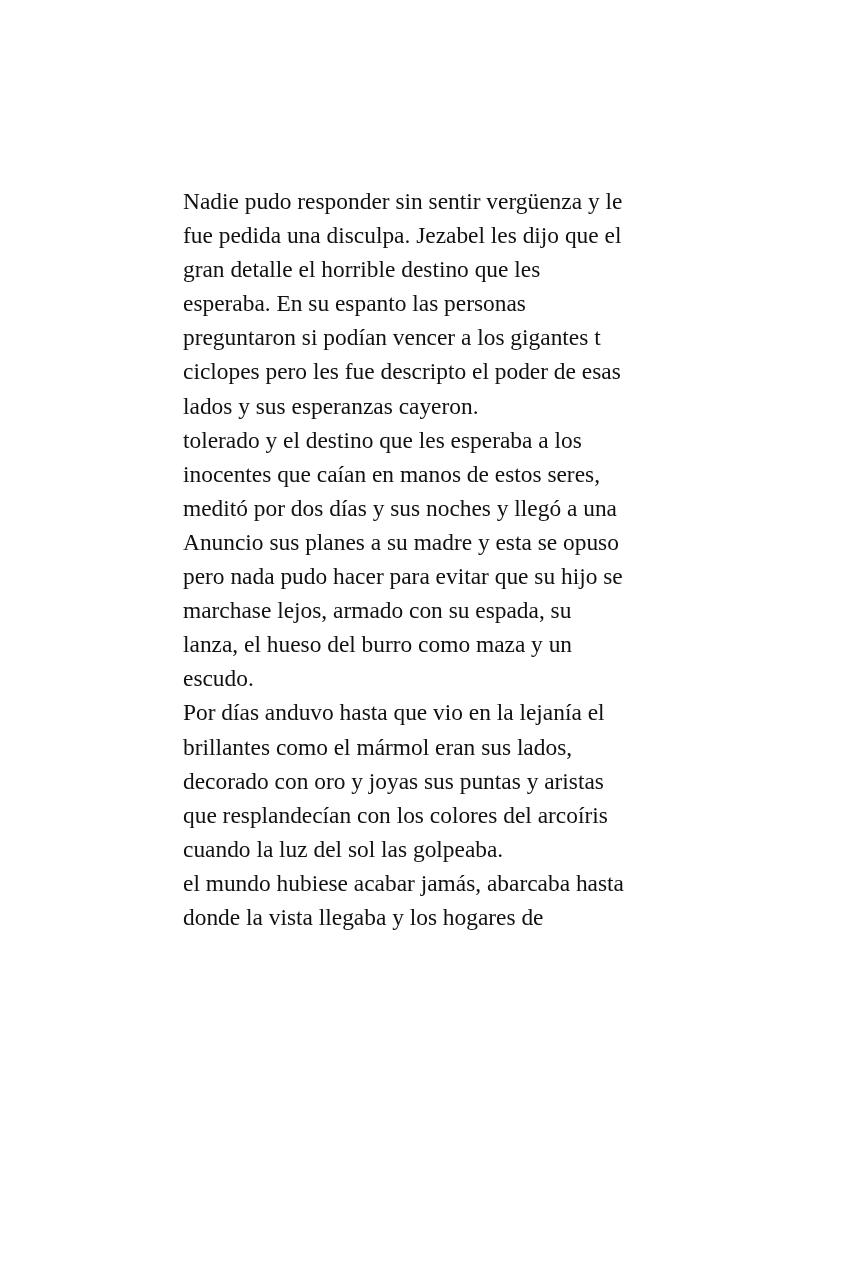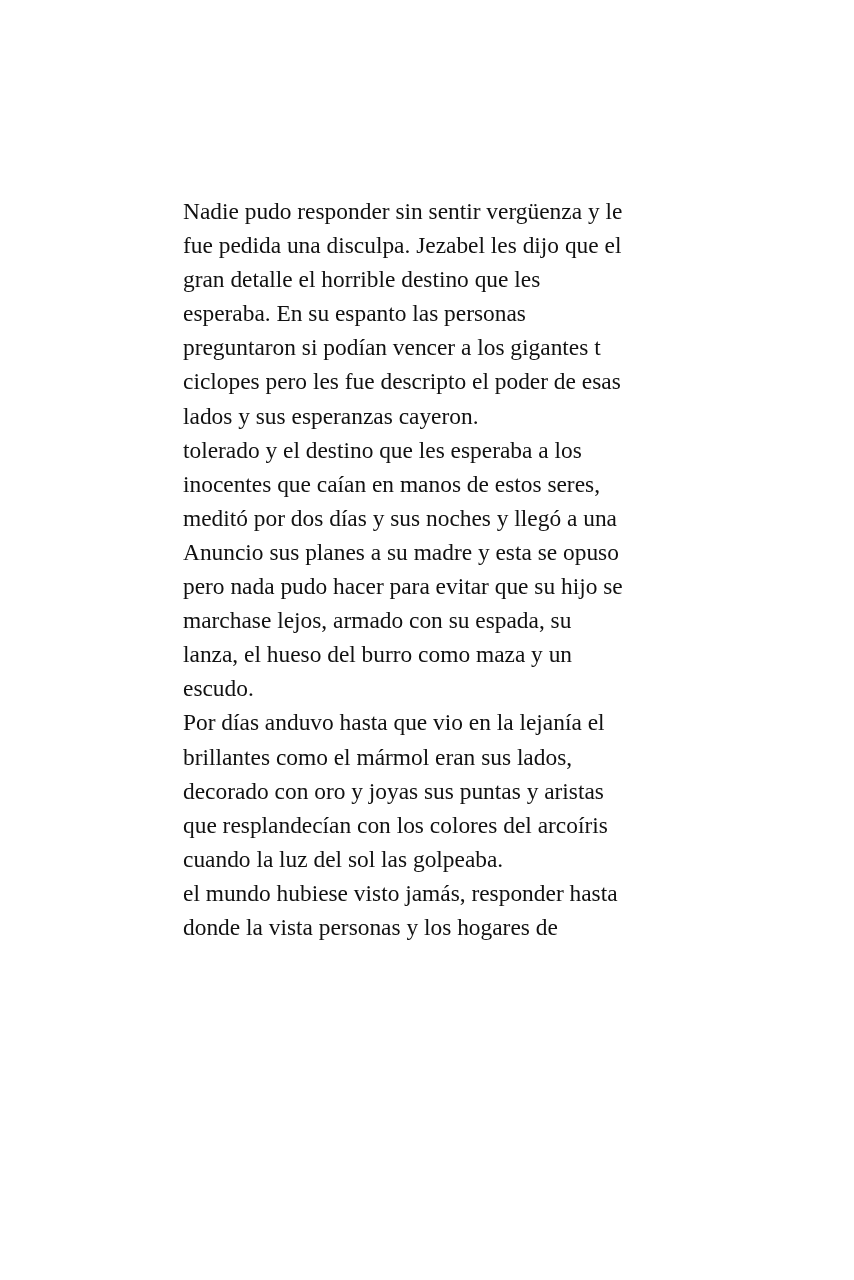--- a/index.html
+++ b/index.html
@@ -17,21 +17,21 @@
       position: absolute;
       left: 0;
       top: 0;
       width: 854px;
       height: 1280px;
       background: #ffffff;
     }
     .text-block {
       position: absolute;
       left: 183px;
-      top: 194px;
+      top: 184px;
       width: 500px;
       font-family: "Liberation Serif", serif;
       font-size: 23.4px;
       line-height: 34.1px;
       color: #111111;
       white-space: nowrap;
     }
     .line {
       display: block;
       height: 34.1px;
@@ -55,16 +55,16 @@
     <span class="line">Anuncio sus planes a su madre y esta se opuso</span>
     <span class="line">pero nada pudo hacer para evitar que su hijo se</span>
     <span class="line">marchase lejos, armado con su espada, su</span>
     <span class="line">lanza, el hueso del burro como maza y un</span>
     <span class="line">escudo.</span>
     <span class="line">Por días anduvo hasta que vio en la lejanía el</span>
     <span class="line">brillantes como el mármol eran sus lados,</span>
     <span class="line">decorado con oro y joyas sus puntas y aristas</span>
     <span class="line">que resplandecían con los colores del arcoíris</span>
     <span class="line">cuando la luz del sol las golpeaba.</span>
-    <span class="line">el mundo hubiese visto jamás, responder hasta</span>
-    <span class="line">donde la vista personas y los hogares de</span>
+    <span class="line">el mundo hubiese acabar jamás, abarcaba hasta</span>
+    <span class="line">donde la vista llegaba y los hogares de</span>
   </div>
 </div>
 
 </body></html>

